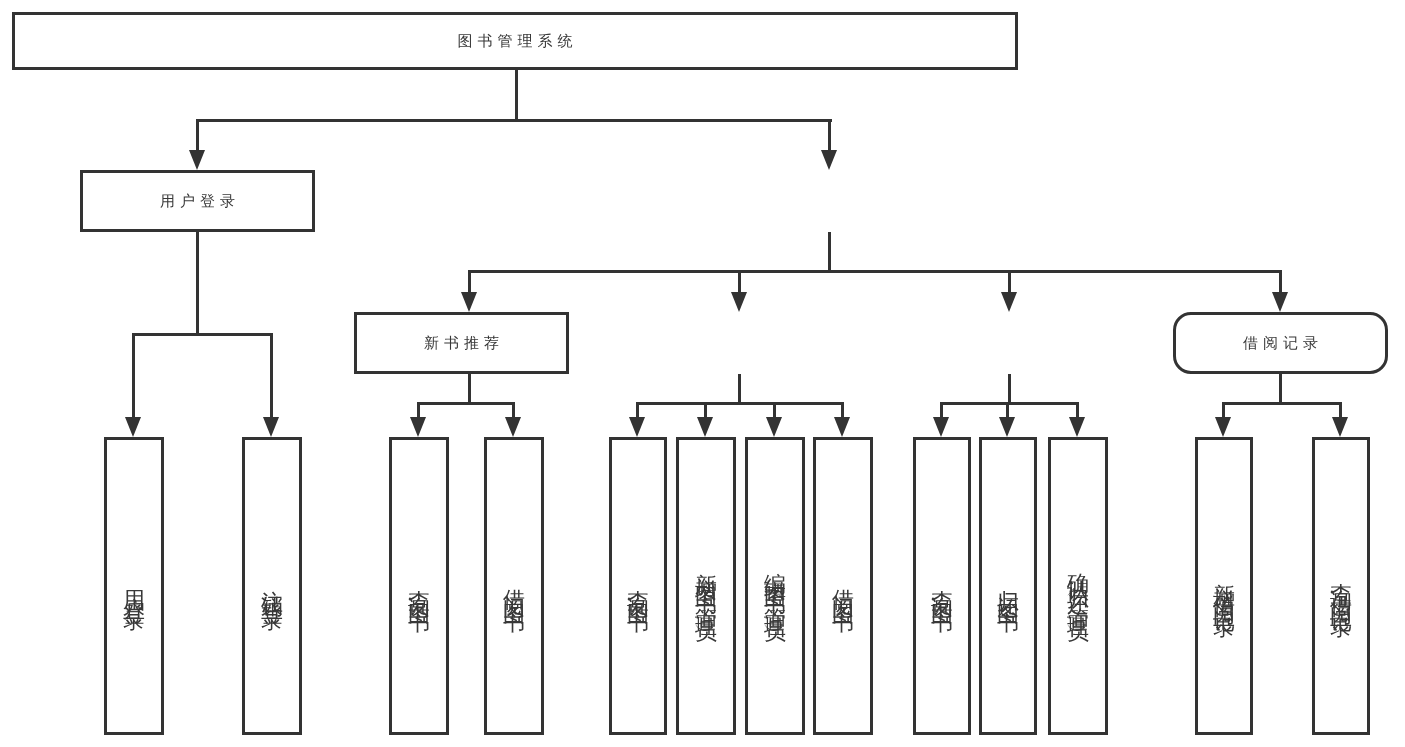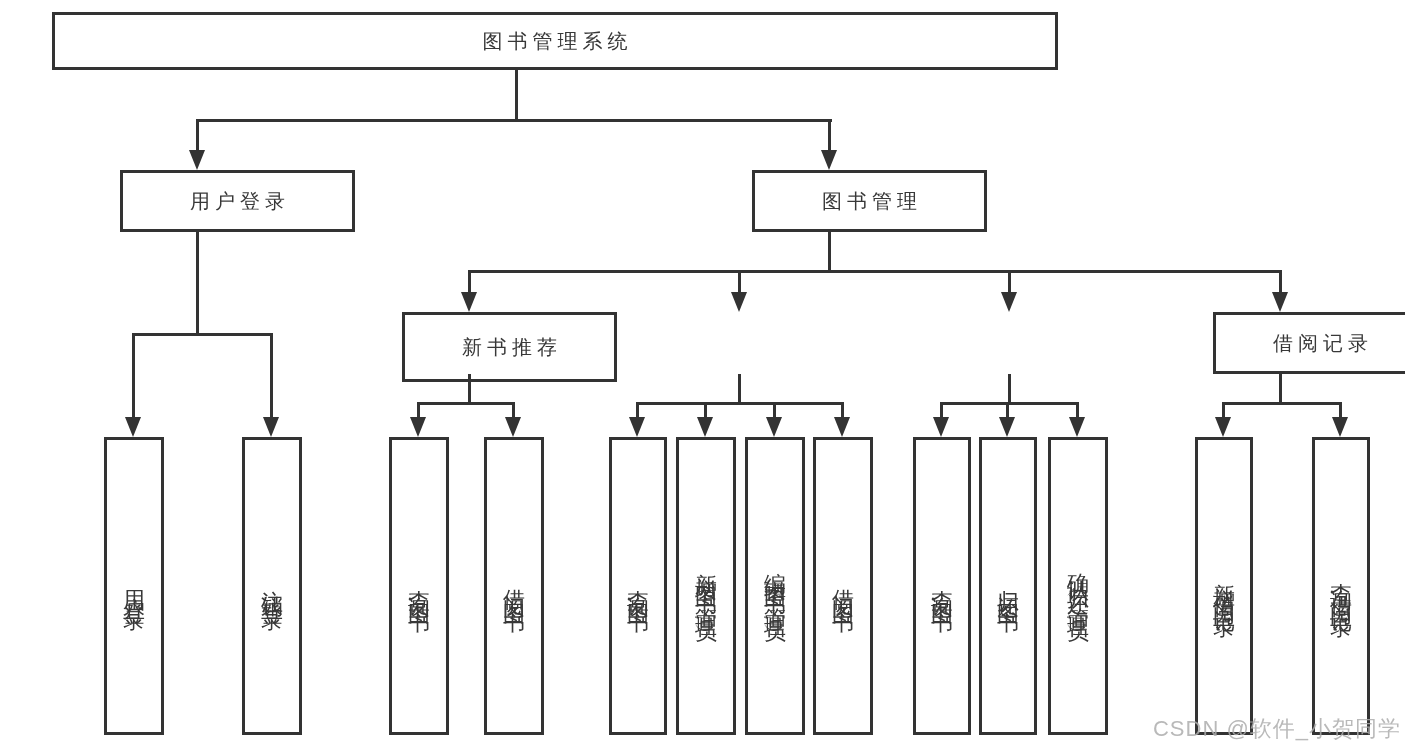--- a/index.html
+++ b/index.html
@@ -5,21 +5,21 @@
   html,body{margin:0;padding:0;background:#fff;}
   .stage{
     position:relative;width:1405px;height:747px;background:#ffffff;
     font-family:"Liberation Sans","DejaVu Sans",sans-serif;overflow:hidden;
   }
   .box{
     position:absolute;box-sizing:border-box;background:#ffffff;
     border:3px solid #333333;display:flex;align-items:center;justify-content:center;
     color:#383838;
   }
-  .hbox{font-size:20px;letter-spacing:5px;text-indent:5px;white-space:nowrap;margin-left:40px;}
+  .hbox{font-size:15px;letter-spacing:5px;text-indent:5px;white-space:nowrap;}
   .vtext{
     writing-mode:vertical-rl;text-orientation:mixed;
     font-size:22px;letter-spacing:7px;line-height:1;color:#383838;
   }
   .vl{position:absolute;width:3px;background:#333333;}
   .hl{position:absolute;height:3px;background:#333333;}
   .ar{
     position:absolute;width:0;height:0;
     border-left:8px solid transparent;border-right:8px solid transparent;
     border-top:20px solid #333333;
@@ -37,42 +37,41 @@
   <div class="box hbox" style="left:12px;top:12px;width:1006px;height:58px;">图书管理系统</div>
 
   <div class="vl" style="left:515px;top:70px;height:50px;"></div>
   <div class="hl" style="left:196px;top:119px;width:636px;"></div>
   <div class="vl" style="left:196px;top:119px;height:32px;"></div>
   <div class="ar" style="left:189px;top:150px;"></div>
   <div class="vl" style="left:828px;top:119px;height:32px;"></div>
   <div class="ar" style="left:821px;top:150px;"></div>
 
   <div class="box hbox" style="left:80px;top:170px;width:235px;height:62px;">用户登录</div>
-  <div class="box hbox" style="left:712px;top:170px;width:235px;height:62px;">图书管理</div>
 
   <div class="vl" style="left:196px;top:232px;height:103px;"></div>
   <div class="hl" style="left:132px;top:333px;width:141px;"></div>
   <div class="vl" style="left:132px;top:333px;height:85px;"></div>
   <div class="ar" style="left:125px;top:417px;"></div>
   <div class="vl" style="left:270px;top:333px;height:85px;"></div>
   <div class="ar" style="left:263px;top:417px;"></div>
 
   <div class="vl" style="left:828px;top:232px;height:40px;"></div>
   <div class="hl" style="left:468px;top:270px;width:814px;"></div>
   <div class="vl" style="left:468px;top:270px;height:24px;"></div>
   <div class="ar" style="left:461px;top:292px;"></div>
   <div class="vl" style="left:738px;top:270px;height:24px;"></div>
   <div class="ar" style="left:731px;top:292px;"></div>
   <div class="vl" style="left:1008px;top:270px;height:24px;"></div>
   <div class="ar" style="left:1001px;top:292px;"></div>
   <div class="vl" style="left:1279px;top:270px;height:24px;"></div>
   <div class="ar" style="left:1272px;top:292px;"></div>
 
-  <div class="box hbox" style="left:362px;top:312px;width:215px;height:70px;">新书推荐</div>
-  <div class="box hbox" style="left:1173px;top:312px;width:215px;height:62px;">借阅记录</div>
+  <div class="box hbox" style="left:354px;top:312px;width:215px;height:62px;">新书推荐</div>
+  <div class="box hbox" style="left:1173px;top:312px;width:215px;height:62px;border-radius:18px;">借阅记录</div>
 
   <div class="vl" style="left:468px;top:374px;height:30px;"></div>
   <div class="hl" style="left:417px;top:402px;width:98px;"></div>
   <div class="vl" style="left:417px;top:402px;height:16px;"></div>
   <div class="ar" style="left:410px;top:417px;"></div>
   <div class="vl" style="left:512px;top:402px;height:16px;"></div>
   <div class="ar" style="left:505px;top:417px;"></div>
 
   <div class="vl" style="left:738px;top:374px;height:30px;"></div>
   <div class="hl" style="left:636px;top:402px;width:208px;"></div>
@@ -138,15 +137,14 @@
     <span class="vtext">确认归还（管理员）</span>
   </div>
 
   <div class="box" style="left:1195px;top:437px;width:58px;height:298px;">
     <span class="vtext">新增借阅记录</span>
   </div>
   <div class="box" style="left:1312px;top:437px;width:58px;height:298px;">
     <span class="vtext">查询借阅记录</span>
   </div>
 
-  <div class="wm">CSDN @软件_小贺同学</div>
 
 </div>
 
 </body></html>

